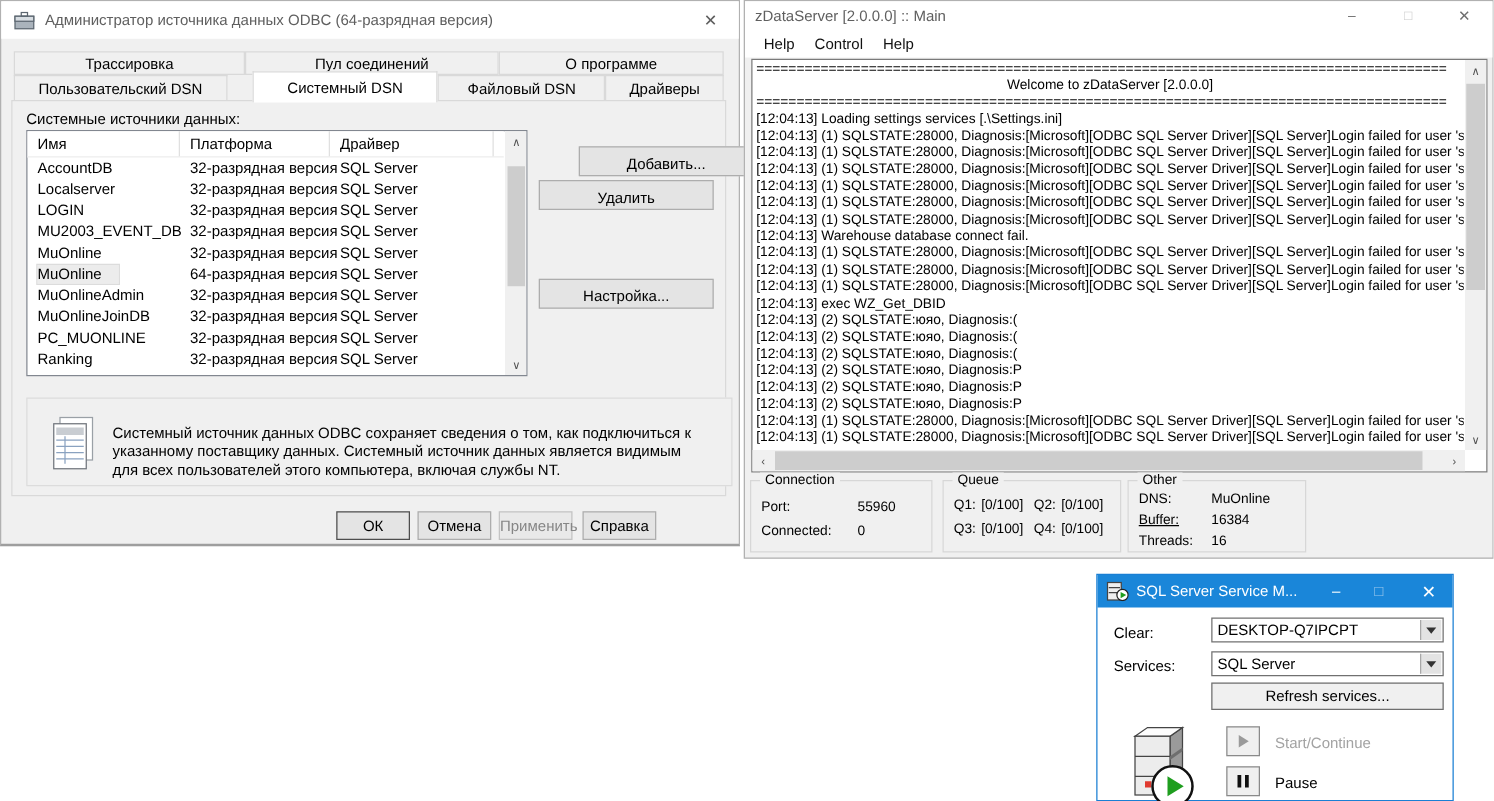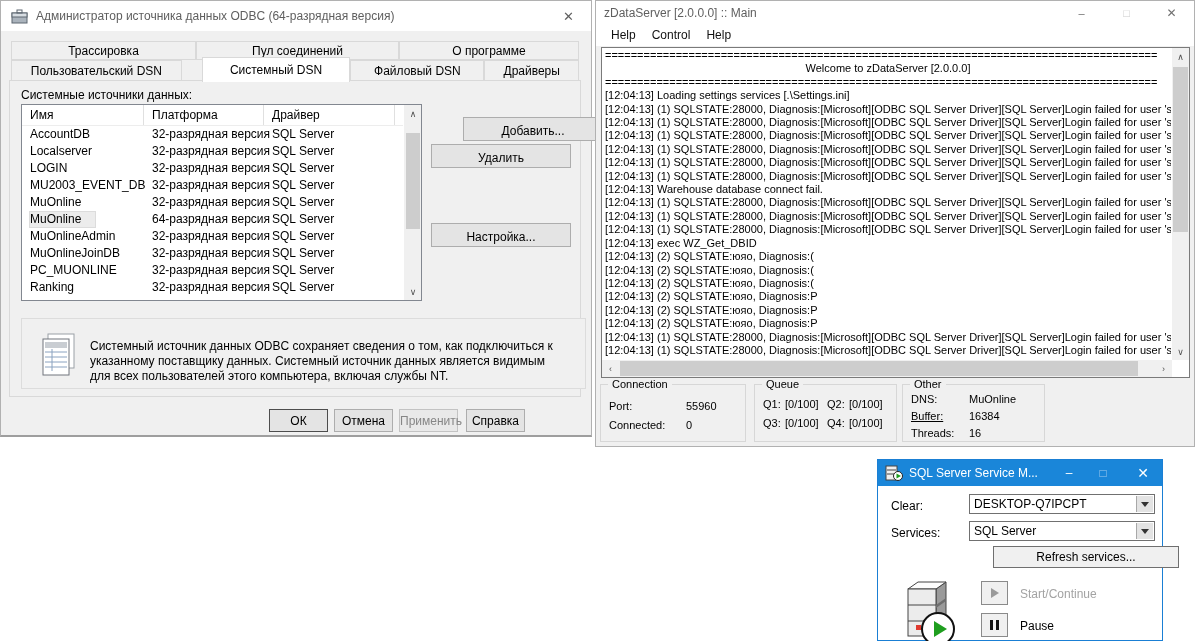--- a/index.html
+++ b/index.html
@@ -96,21 +96,21 @@
   .sqlw{left:877px;top:459px;width:286px;height:182px;background:#fff;border:1px solid #1a7fd4;}
   .sqlw .titlebar{position:absolute;left:0;top:0;right:0;height:26px;background:#1a86d9;display:flex;align-items:center;}
   .sqlw .ttl{color:#fff;font-size:12px;margin-left:6px;white-space:nowrap;}
   .sqlw .cap{height:26px;width:34px;color:#fff;font-size:12px;}
   .sqlw .min{right:76px;} .sqlw .max{right:42px;color:#9fc9ec;} .sqlw .close{right:2px;font-size:14px;}
   .sqlicon{width:18px;height:16px;margin-left:7px;flex:none;}
   .combo{position:absolute;width:186px;height:20px;background:#fff;border:1px solid #707070;}
   .combo .val{position:absolute;left:4px;top:2px;font-size:12px;white-space:nowrap;}
   .combo .drop{position:absolute;right:1px;top:1px;bottom:1px;width:17px;background:#e3e3e3;border-left:1px solid #a8a8a8;display:flex;align-items:center;justify-content:center;}
   .tri-down{width:0;height:0;border-left:4px solid transparent;border-right:4px solid transparent;border-top:5px solid #333;}
-  .refreshbtn{position:absolute;left:91px;top:86px;width:186px;height:22px;background:#f0f0f0;border:1px solid #6f6f6f;font-size:12px;margin-left:24px;}
+  .refreshbtn{position:absolute;left:91px;top:86px;width:186px;height:22px;background:#f0f0f0;border:1px solid #6f6f6f;font-size:12px;}
   .smallbtn{position:absolute;left:103px;width:27px;height:24px;background:#f0f0f0;border:1px solid #8a8a8a;display:flex;align-items:center;justify-content:center;}
   .play-glyph{width:0;height:0;border-top:5px solid transparent;border-bottom:5px solid transparent;border-left:8px solid #9a9a9a;}
   .pause-glyph{display:flex;gap:3px;}
   .pause-glyph i{display:block;width:3px;height:10px;background:#111;}
   .sb-label{position:absolute;left:142px;font-size:12px;white-space:nowrap;}
   .circle{position:absolute;left:43px;top:152px;width:34px;height:34px;border-radius:50%;background:#fff;border:2px solid #111;display:flex;align-items:center;justify-content:center;}
   .circle .gplay{width:0;height:0;border-top:8px solid transparent;border-bottom:8px solid transparent;border-left:13px solid #1f9e1f;margin-left:4px;}
   .redsq{position:absolute;left:38px;top:165px;width:5px;height:5px;background:#e03a2f;}
 </style>
 </head>

